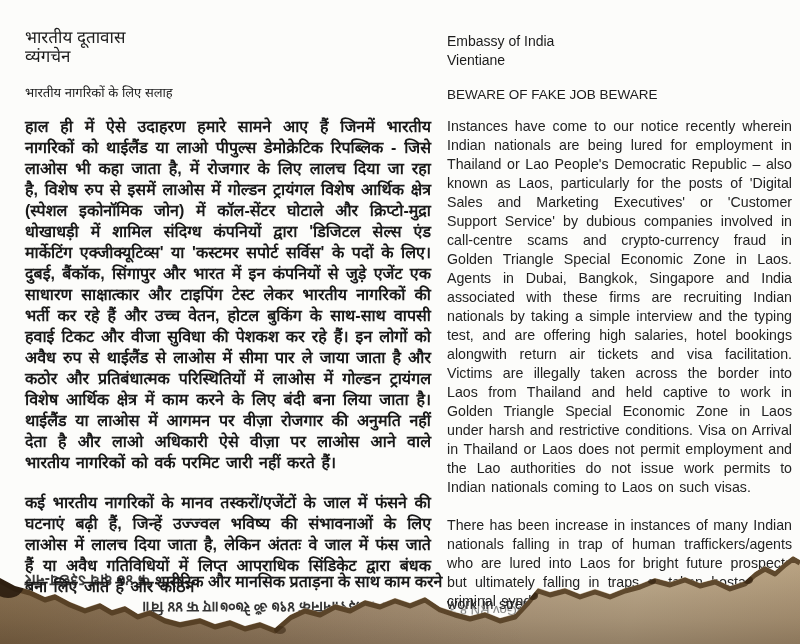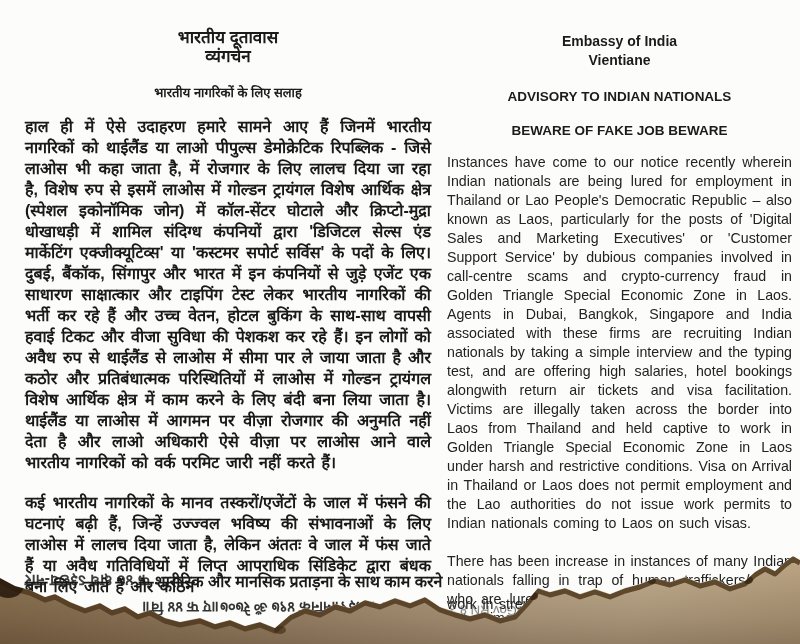--- a/index.html
+++ b/index.html
@@ -38,21 +38,21 @@
       150px 610px,138px 614px,125px 606px,112px 610px,100px 603px,
       85px 608px,70px 602px,55px 594px,45px 597px,30px 590px,
       15px 586px,0px 578px);
   }
 
   .columns{display:flex;padding:28px 8px 0 25px;}
   .col{box-sizing:border-box;}
   .col-left{width:406px;margin-right:16px;}
   .col-right{width:345px;}
 
-  .hdr{ text-align:center;font-weight:bold;white-space:pre-line; }
+  .hdr{ text-align:left;font-weight:normal;white-space:pre-line; }
   .hdr-hi{font-size:17px;line-height:19px;}
   .hdr-en{font-size:14px;line-height:19px;margin-top:4px;}
   .title-hi{margin-top:17px;font-size:13px;line-height:20px;}
   .title-en{margin-top:17px;font-size:13.5px;line-height:19px;}
   .sub-hi{margin-top:16px;font-size:17px;line-height:20px;}
   .sub-en{margin-top:15px;font-size:13.5px;line-height:19px;}
 
   .body-hi{
     margin-top:13px;font-size:16px;line-height:21px;font-weight:700;
     text-align:justify;word-spacing:2px;color:#191919;
@@ -98,21 +98,20 @@
         <div class="hdr title-hi">भारतीय नागरिकों के लिए सलाह</div>
         <div class="body-hi">
           <div class="para">हाल ही में ऐसे उदाहरण हमारे सामने आए हैं जिनमें भारतीय नागरिकों को थाईलैंड या लाओ पीपुल्स डेमोक्रेटिक रिपब्लिक - जिसे लाओस भी कहा जाता है, में रोजगार के लिए लालच दिया जा रहा है, विशेष रुप से इसमें लाओस में गोल्डन ट्रायंगल विशेष आर्थिक क्षेत्र (स्पेशल इकोनॉमिक जोन) में कॉल-सेंटर घोटाले और क्रिप्टो-मुद्रा धोखाधड़ी में शामिल संदिग्ध कंपनियों द्वारा 'डिजिटल सेल्स एंड मार्केटिंग एक्जीक्यूटिव्स' या 'कस्टमर सपोर्ट सर्विस' के पदों के लिए। दुबई, बैंकॉक, सिंगापुर और भारत में इन कंपनियों से जुड़े एजेंट एक साधारण साक्षात्कार और टाइपिंग टेस्ट लेकर भारतीय नागरिकों की भर्ती कर रहे हैं और उच्च वेतन, होटल बुकिंग के साथ-साथ वापसी हवाई टिकट और वीजा सुविधा की पेशकश कर रहे हैं। इन लोगों को अवैध रुप से थाईलैंड से लाओस में सीमा पार ले जाया जाता है और कठोर और प्रतिबंधात्मक परिस्थितियों में लाओस में गोल्डन ट्रायंगल विशेष आर्थिक क्षेत्र में काम करने के लिए बंदी बना लिया जाता है। थाईलैंड या लाओस में आगमन पर वीज़ा रोजगार की अनुमति नहीं देता है और लाओ अधिकारी ऐसे वीज़ा पर लाओस आने वाले भारतीय नागरिकों को वर्क परमिट जारी नहीं करते हैं।</div>
           <div class="para">कई भारतीय नागरिकों के मानव तस्करों/एजेंटों के जाल में फंसने की घटनाएं बढ़ी हैं, जिन्हें उज्ज्वल भविष्य की संभावनाओं के लिए लाओस में लालच दिया जाता है, लेकिन अंततः वे जाल में फंस जाते हैं या अवैध गतिविधियों में लिप्त आपराधिक सिंडिकेट द्वारा बंधक बना लिए जाते हैं और कठिन</div>
         </div>
       </div>
 
       <div class="col col-right" lang="en">
         <div class="hdr hdr-en">Embassy of India
 Vientiane</div>
-        <div class="hdr title-en">ADVISORY TO INDIAN NATIONALS</div>
         <div class="hdr sub-en">BEWARE OF FAKE JOB BEWARE</div>
         <div class="body-en">
           <div class="para">Instances have come to our notice recently wherein Indian nationals are being lured for employment in Thailand or Lao People's Democratic Republic – also known as Laos, particularly for the posts of 'Digital Sales and Marketing Executives' or 'Customer Support Service' by dubious companies involved in call-centre scams and crypto-currency fraud in Golden Triangle Special Economic Zone in Laos. Agents in Dubai, Bangkok, Singapore and India associated with these firms are recruiting Indian nationals by taking a simple interview and the typing test, and are offering high salaries, hotel bookings alongwith return air tickets and visa facilitation. Victims are illegally taken across the border into Laos from Thailand and held captive to work in Golden Triangle Special Economic Zone in Laos under harsh and restrictive conditions. Visa on Arrival in Thailand or Laos does not permit employment and the Lao authorities do not issue work permits to Indian nationals coming to Laos on such visas.</div>
           <div class="para">There has been increase in instances of many Indian nationals falling in trap of human traffickers/agents who are lured into Laos for bright future prospects but ultimately falling in traps or taken hostages by criminal syndicates indulging in</div>
         </div>
       </div>
 
     </div>
 
     <div class="torn-frag hi-torn">

